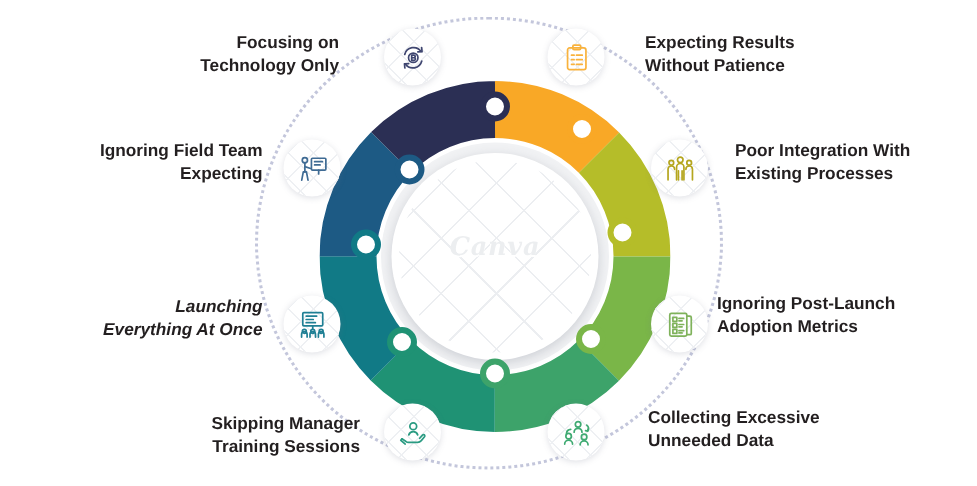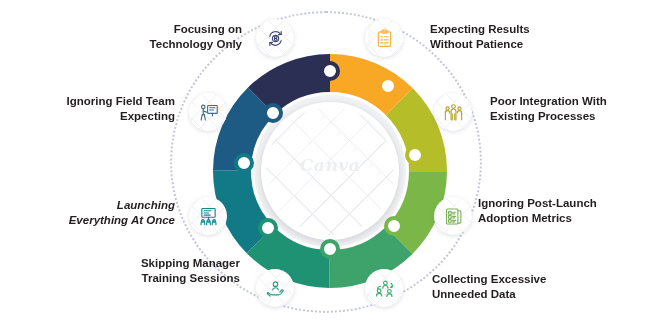--- a/index.html
+++ b/index.html
@@ -217,31 +217,31 @@
             <path d="M14.6 21.2a3 3 0 0 1 6 0"></path>
             <path d="M19.6 6.2a3.4 3.4 0 0 1 .8 4.4"></path>
             <path d="M20.6 9.2l-.3 1.6-1.6-.4"></path>
             <path d="M7.4 9.4a3.4 3.4 0 0 0-3.2 3.1"></path>
           </g>
         </svg>
       </div>
     </div>
 
   <div id="labels">
-      <div class="label right-al" style="left: 20px; top: 22px; width: 222px;">Focusing on
+      <div class="label right-al" style="left: 4px; top: 22px; width: 222px;">Focusing on
 Technology Only</div>
       <div class="label left-al" style="left: 430px; top: 22px; width: 215px;">Expecting Results
 Without Patience</div>
       <div class="label right-al" style="left: 12px; top: 94px; width: 163px;">Ignoring Field Team
 Expecting</div>
       <div class="label left-al" style="left: 490px; top: 94px; width: 165px;">Poor Integration With
 Existing Processes</div>
       <div class="label right-al" style="left: 12px; top: 198px; width: 163px; font-style: italic;">Launching
 Everything At Once</div>
       <div class="label left-al" style="left: 478px; top: 196px; width: 165px;">Ignoring Post-Launch
 Adoption Metrics</div>
-      <div class="label right-al" style="left: 95px; top: 256px; width: 145px;">Skipping Manager
+      <div class="label right-al" style="left: 95px; top: 276px; width: 145px;">Skipping Manager
 Training Sessions</div>
       <div class="label left-al" style="left: 432px; top: 272px; width: 170px;">Collecting Excessive
 Unneeded Data</div>
     </div>
 
 </div>
 
 </body></html>

